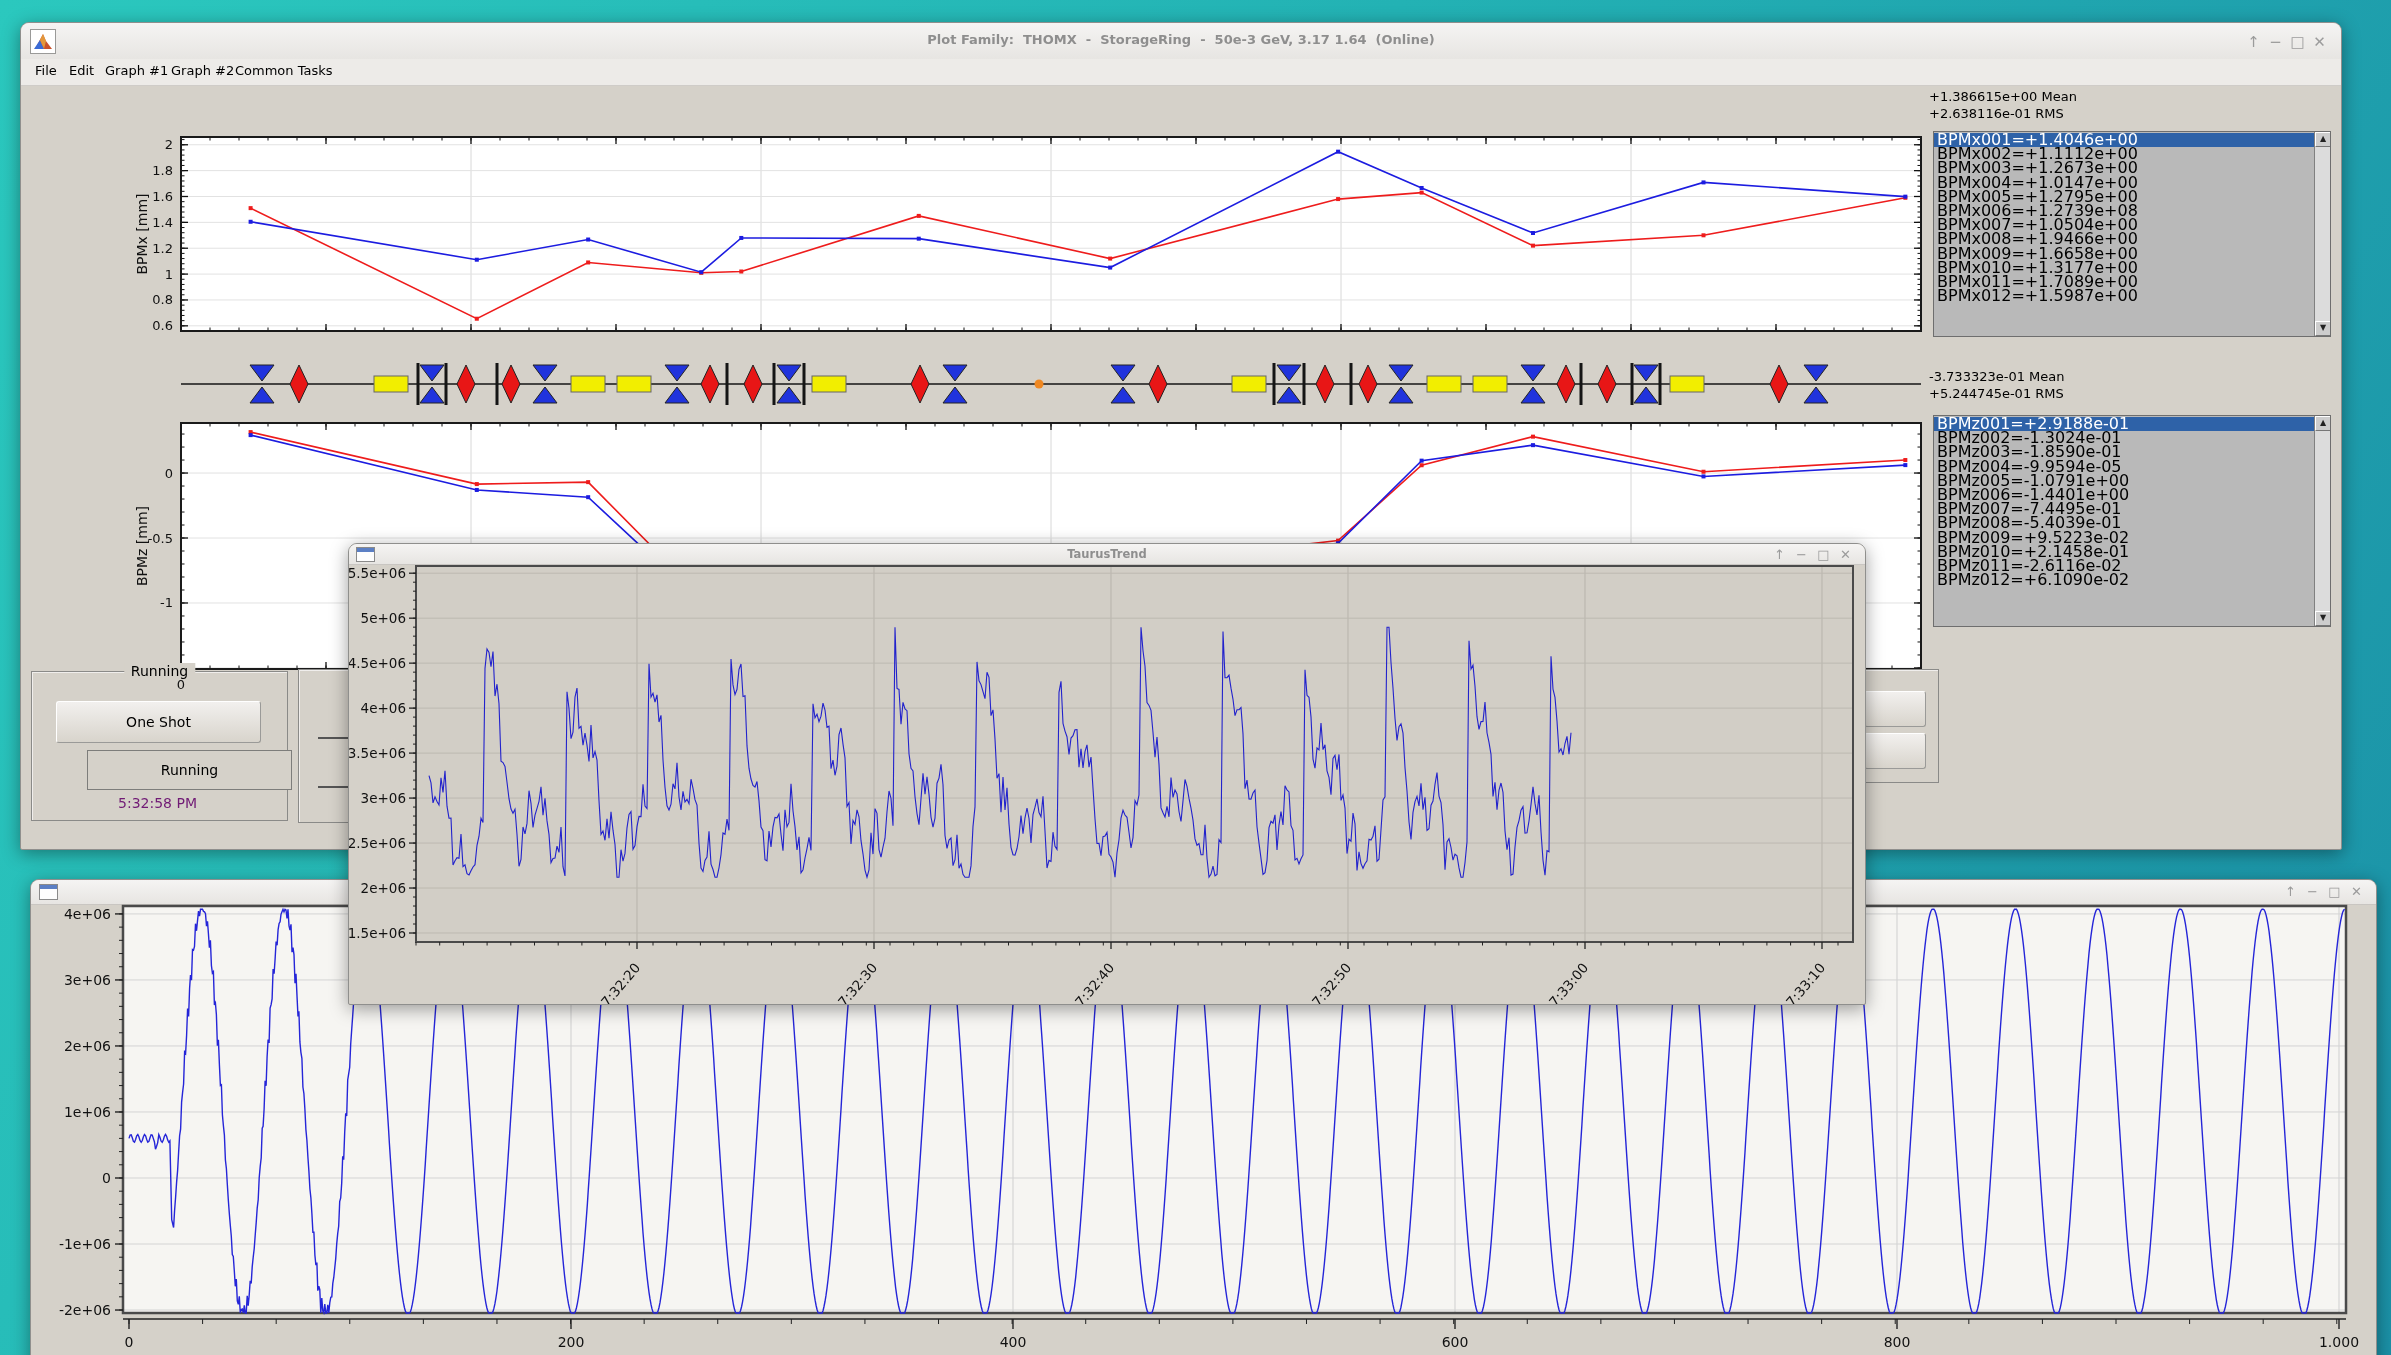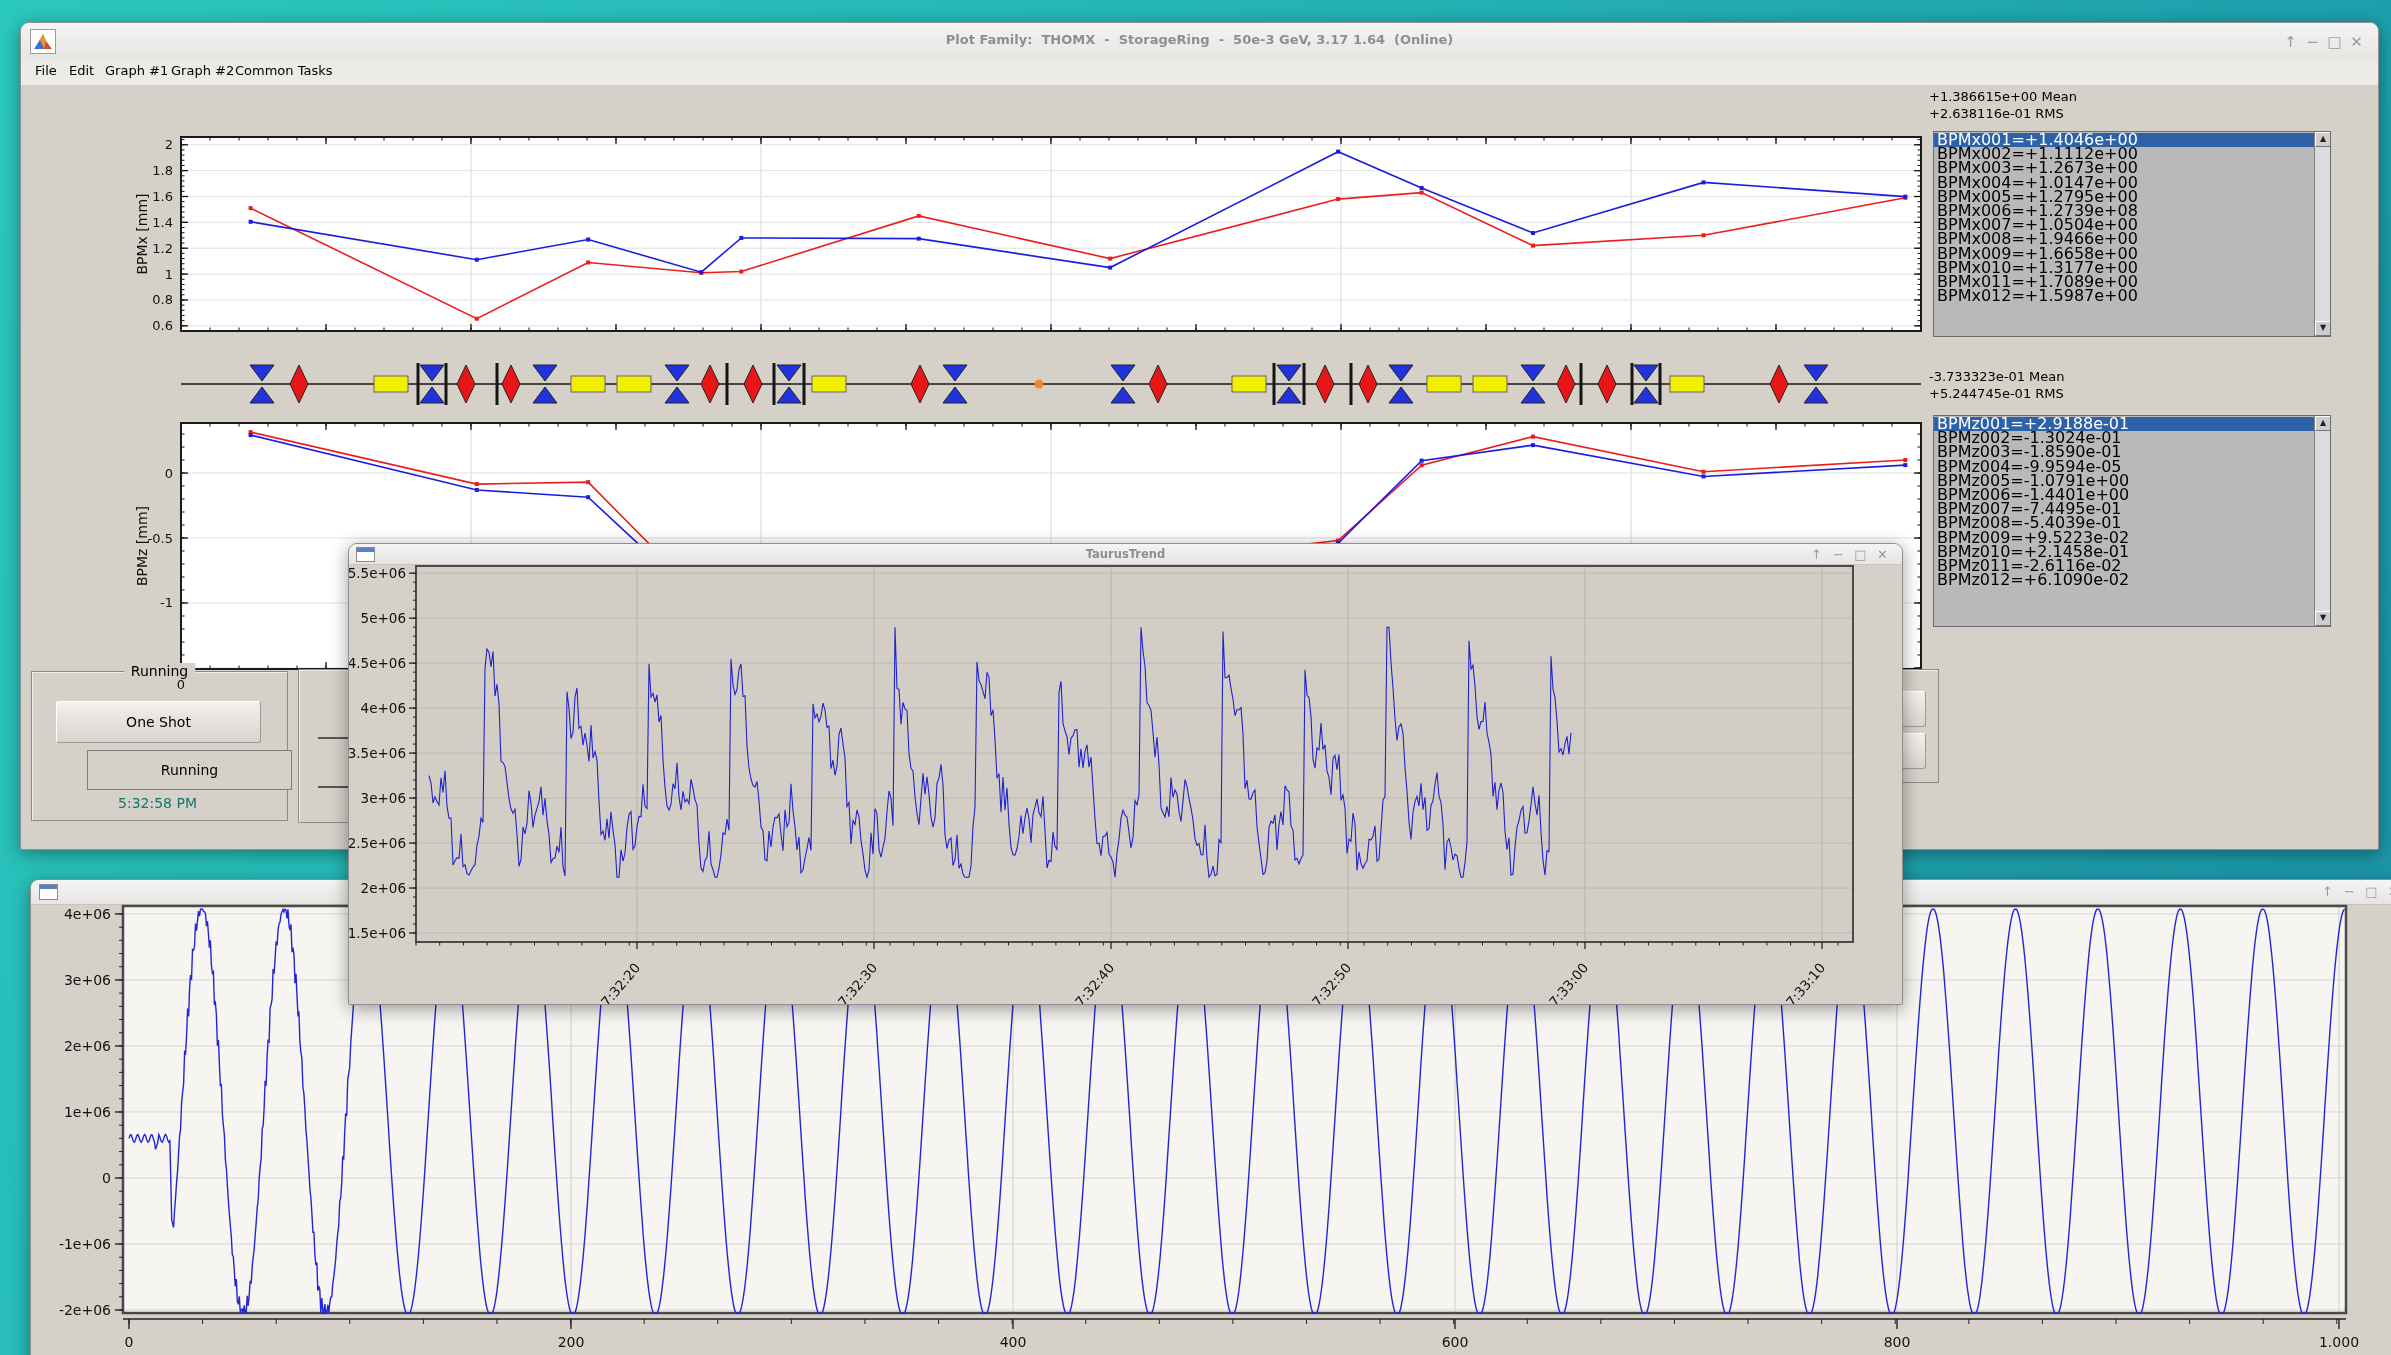--- a/index.html
+++ b/index.html
@@ -3,21 +3,21 @@
 <meta charset="utf-8">
 <style>
   html,body{margin:0;padding:0;}
   body{
     width:2391px;height:1355px;overflow:hidden;position:relative;
     background:linear-gradient(118deg,#2ecab f0,#23b2b4 45%,#1b91a7);
     background:linear-gradient(118deg,#2bc8be 0%,#23b2b4 45%,#1b91a7 100%);
     font-family:"DejaVu Sans","Liberation Sans",sans-serif;
   }
   .window{position:absolute;background:#d5d1c9;border:1px solid #8f8f8d;
-    border-radius:9px 9px 2px 2px;box-shadow:0 4px 18px rgba(0,0,0,.38);padding-left:37px;}
+    border-radius:9px 9px 2px 2px;box-shadow:0 4px 18px rgba(0,0,0,.38);}
   .titlebar{position:absolute;left:0;right:0;top:0;
     background:linear-gradient(#f5f4f3,#e7e5e2);
     border-bottom:1px solid #c9c6c2;border-radius:8px 8px 0 0;}
   .title{position:absolute;left:0;right:0;text-align:center;color:#8e8e8e;
     font-weight:bold;white-space:pre;}
   .win-controls{position:absolute;display:flex;gap:7px;color:#9b9b9b;}
   .ctrl{width:15px;text-align:center;cursor:default;}
   .menubar{position:absolute;left:0;right:0;background:#edebe8;border-bottom:1px solid #cfccc8;}
   .menu-item{position:absolute;top:4px;font-size:13px;color:#000;}
   .mean-text{position:absolute;font-size:13px;color:#000;white-space:pre;}
@@ -30,21 +30,21 @@
     border:1px solid #fff;border-right-color:#777;border-bottom-color:#777;
     font-size:8px;line-height:12px;text-align:center;color:#222;}
   .groupbox{position:absolute;border:1px solid #8a8a88;box-shadow:inset 1px 1px 0 #f0eeec;}
   .group-label{position:absolute;top:-9px;left:50%;transform:translateX(-50%);
     background:#d5d1c9;padding:0 7px;font-size:14px;color:#000;}
   .btn-raised{position:absolute;background:linear-gradient(#f2f0ee,#d8d4cc);
     border:1px solid #9a9a98;border-top-color:#fff;border-left-color:#fff;
     border-radius:3px;font-size:14px;color:#000;text-align:center;}
   .btn-flat{position:absolute;background:#d5d1c9;border:1px solid #7d7d7b;
     font-size:14px;color:#000;text-align:center;margin-left:31px;}
-  .time-text{position:absolute;font-size:14px;color:#0f766e;text-align:center;}
+  .time-text{position:absolute;font-size:14px;color:#701a75;text-align:center;}
   .app-icon{position:absolute;background:#fff;border:1px solid #9a9a98;}
   .doc-icon{position:absolute;background:#fdfdfd;border:1px solid #8a8a8a;}
   .doc-icon .bar{position:absolute;left:0;right:0;top:0;height:4px;background:#5b7fc4;}
   svg text{font-family:"DejaVu Sans","Liberation Sans",sans-serif;}
   .hline{position:absolute;background:#555;}
 </style>
 </head>
 <body>
 
 <div class="window" id="win-main" style="left:20px;top:22px;width:2320px;height:826px;z-index:10;">

